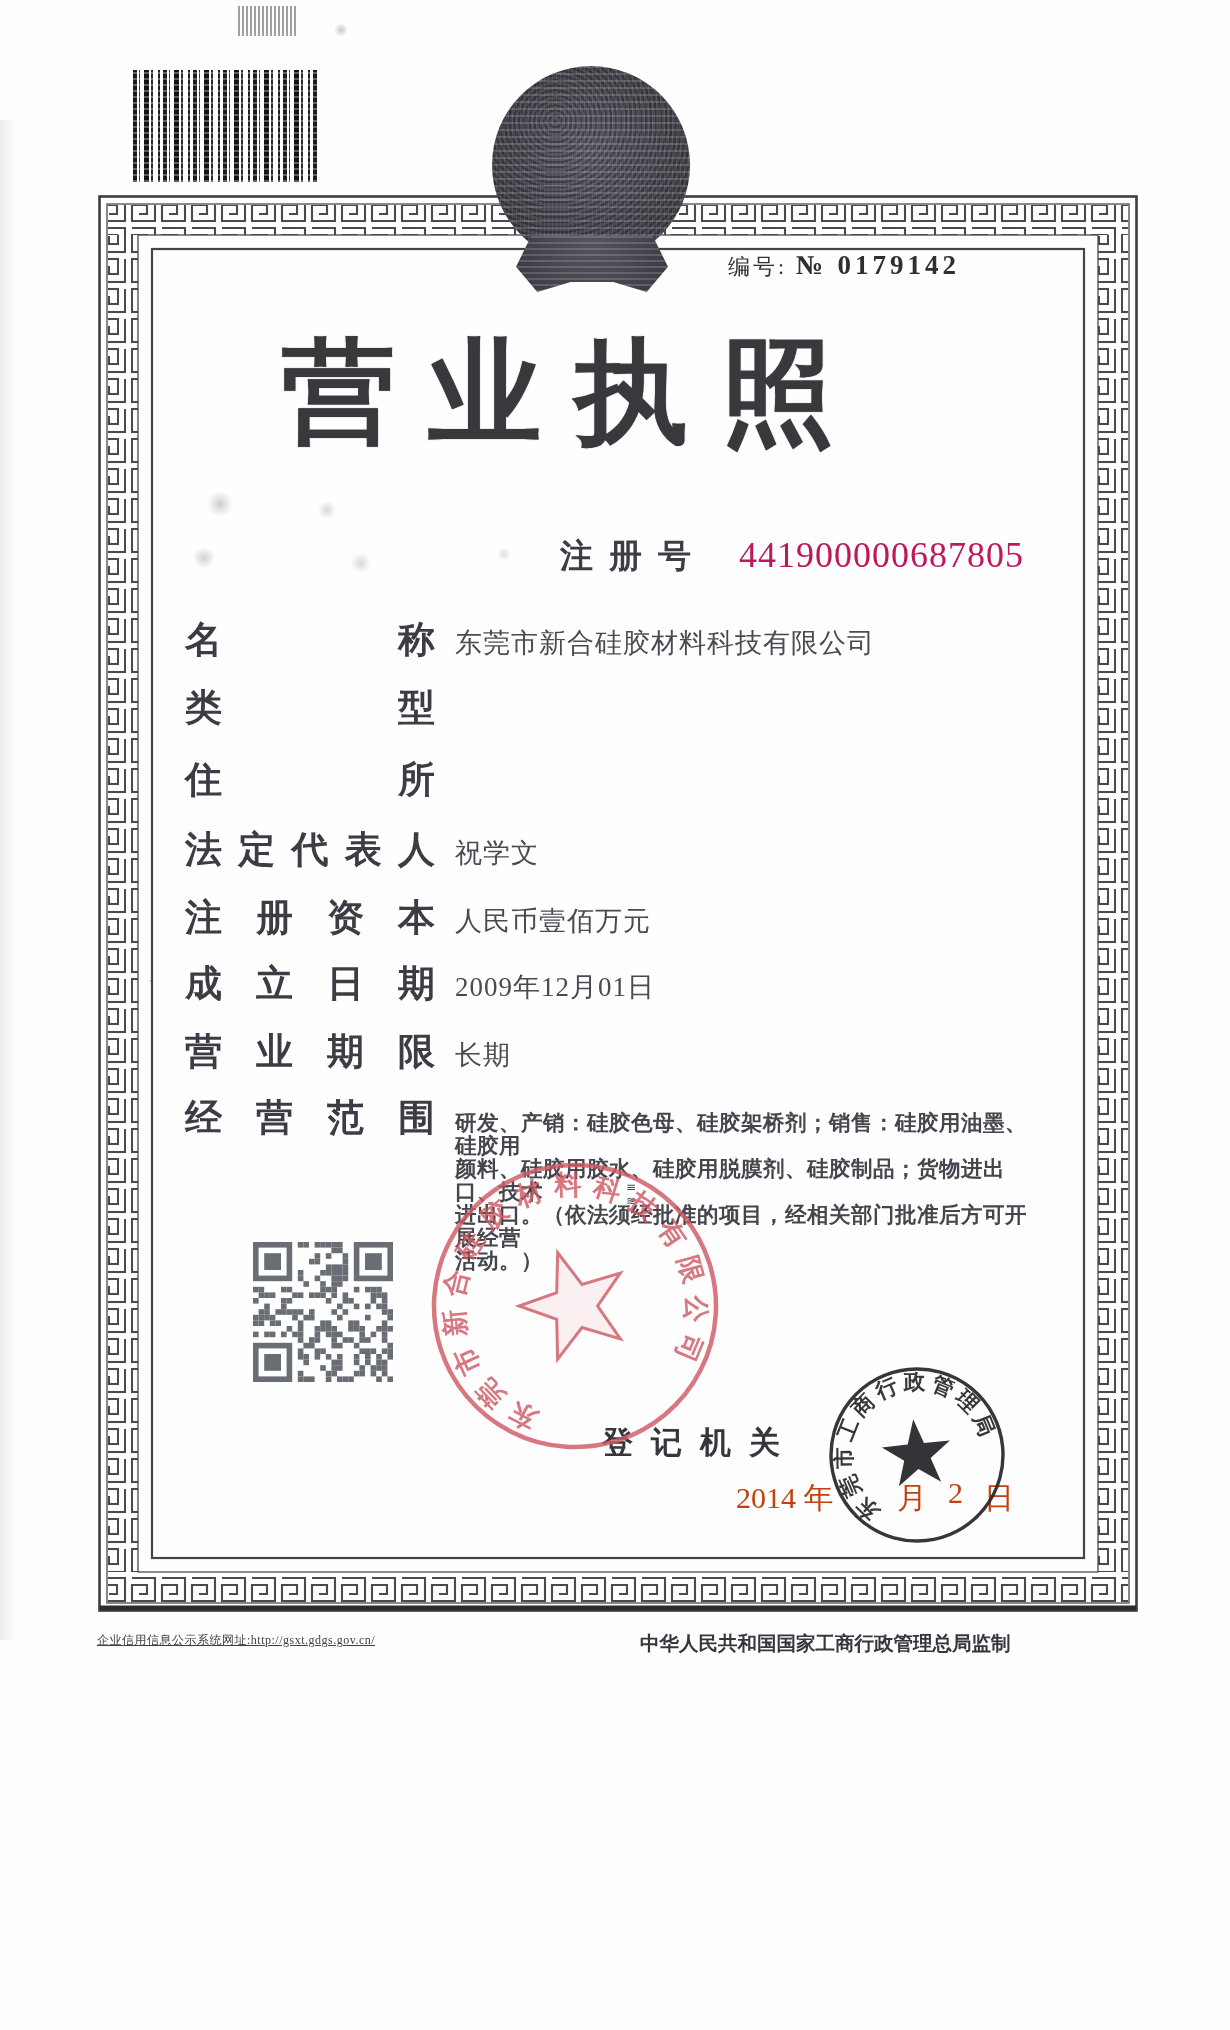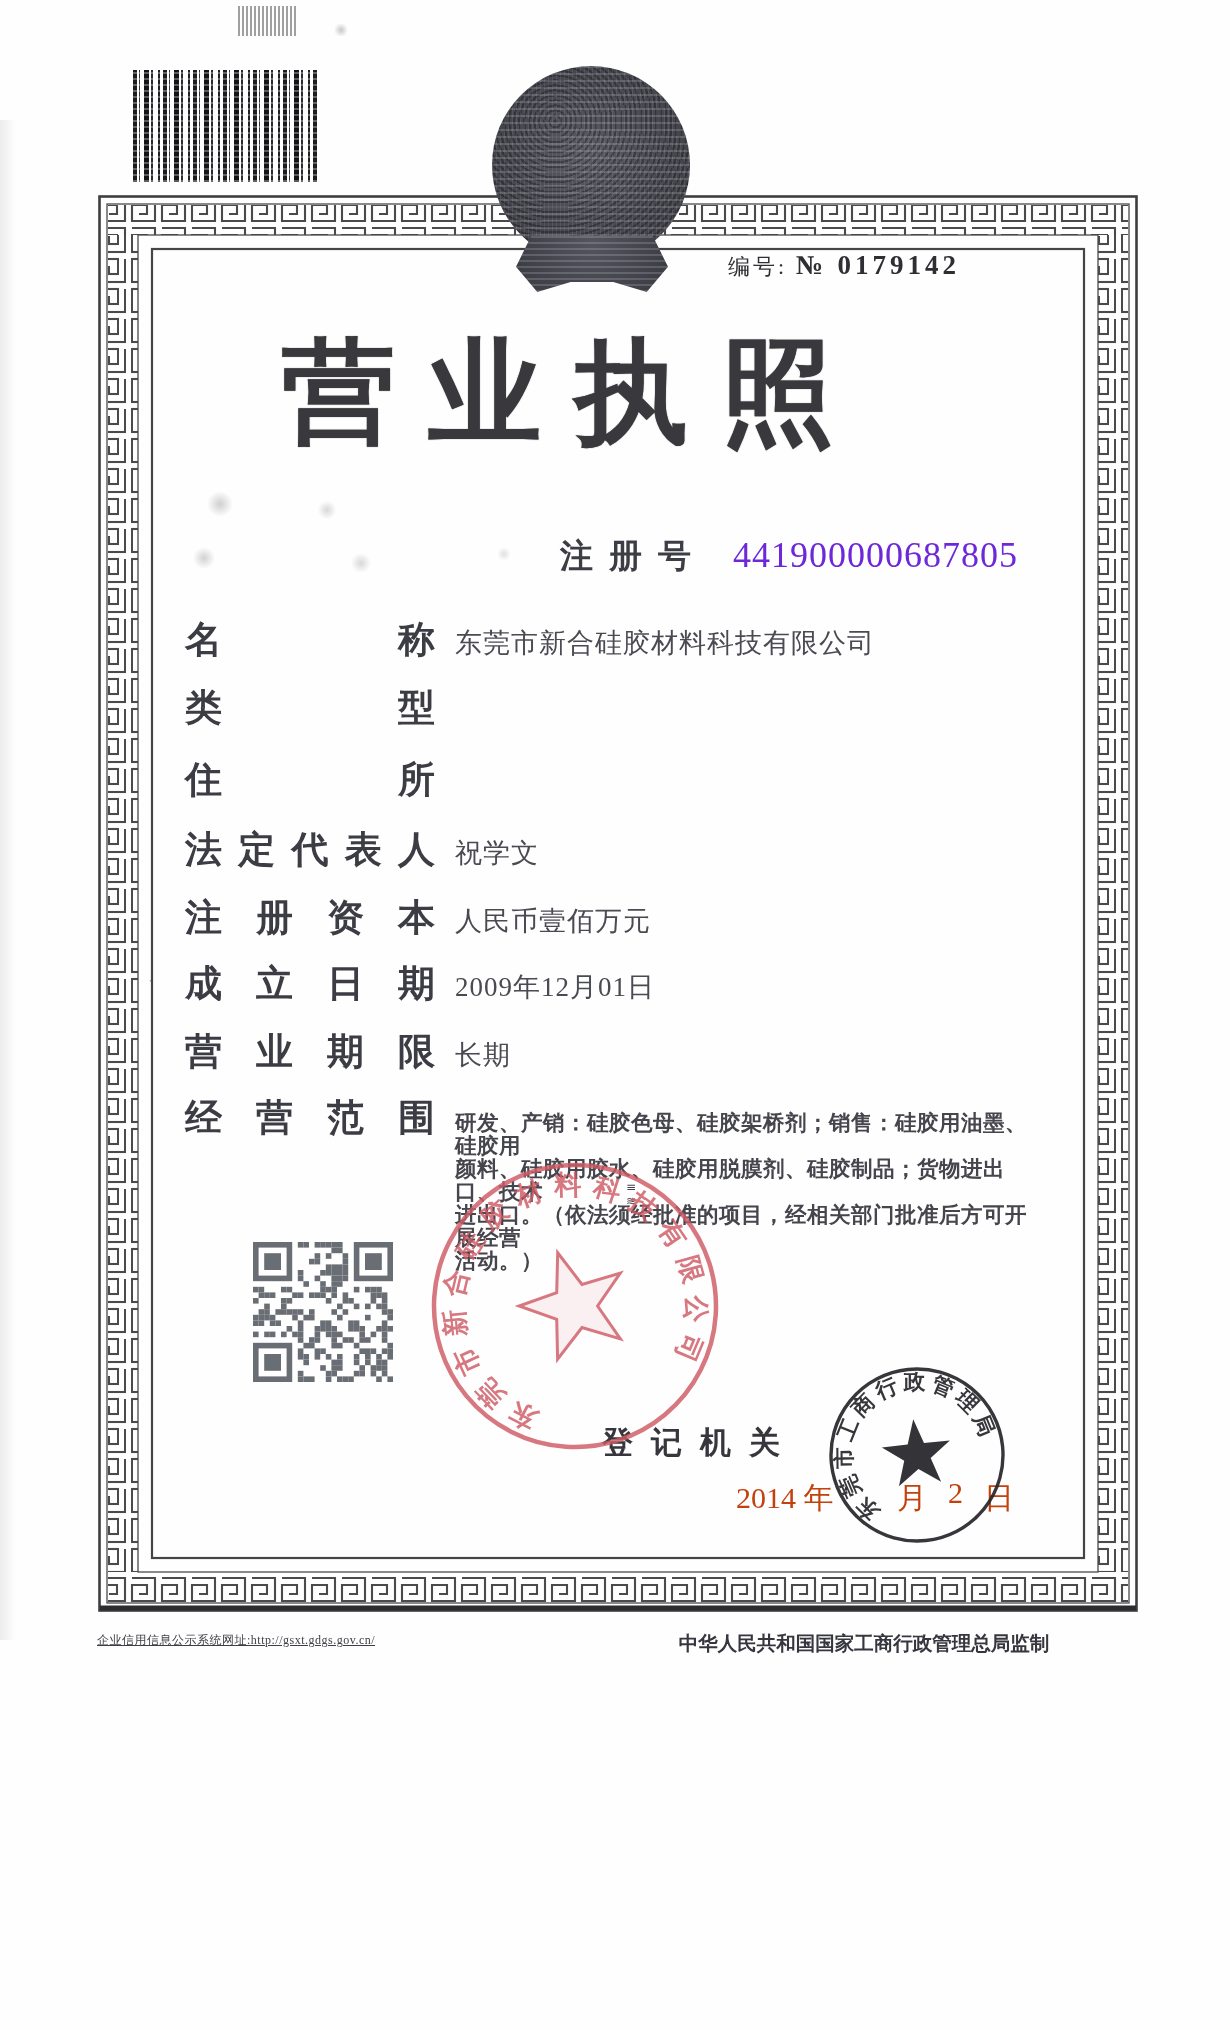--- a/index.html
+++ b/index.html
@@ -56,37 +56,37 @@
   .serial .no{font-size:27px;font-weight:700;letter-spacing:4px;font-family:"Liberation Serif",serif;}
   
   .title{
     position:absolute;left:282px;top:336px;width:552px;z-index:3;
     font-family:"Liberation Sans","DejaVu Sans",sans-serif;
     font-size:113px;font-weight:900;color:#39393d;line-height:1;
     text-shadow:0 0 1px #4a4a4a;
   }
   .spread{display:flex;justify-content:space-between;}
   
-  .regno{position:absolute;left:560px;top:534px;z-index:3;display:flex;align-items:baseline;}
+  .regno{position:absolute;left:560px;top:534px;z-index:3;display:flex;align-items:baseline;gap:32px;}
   .regno .lbl{font-size:33px;letter-spacing:16px;font-weight:600;color:#3d3d45;}
-  .regno .num{font-size:36px;margin-left:26px;letter-spacing:1px;color:#6d28d9;}
+  .regno .num{font-size:36px;letter-spacing:1px;color:#be185d;}
   
   .row{position:absolute;left:185px;z-index:3;display:flex;align-items:baseline;}
   .row .lbl{width:250px;flex:none;font-size:37px;font-weight:700;color:#3c3c44;line-height:1.1;}
   .row .val{margin-left:20px;font-size:27px;font-weight:500;color:#4a4a52;white-space:nowrap;letter-spacing:1px;}
   .scope-lines{margin-left:20px;width:575px;font-size:21.5px;font-weight:600;line-height:23px;color:#45454d;letter-spacing:.5px;}
   
   .company-seal{position:absolute;left:425px;top:1156px;z-index:5;opacity:.82;filter:blur(.3px);}
   .qr{position:absolute;left:253px;top:1242px;width:140px;height:140px;z-index:3;opacity:.85;}
   .registry-label{position:absolute;left:602px;top:1422px;z-index:3;font-size:31px;font-weight:600;letter-spacing:18px;color:#36363c;}
   .date-seg{position:absolute;z-index:3;font-size:30px;color:#c2410c;}
   .black-stamp{position:absolute;left:822px;top:1360px;z-index:6;opacity:.92;}
   
   .footer-left{position:absolute;left:97px;top:1632px;z-index:3;font-size:12px;color:#3e3e46;letter-spacing:.5px;text-decoration:underline;}
-  .footer-right{position:absolute;left:640px;top:1630px;width:448px;z-index:3;font-size:19.5px;font-weight:700;color:#36363e;text-align:center;}
+  .footer-right{position:absolute;left:640px;top:1630px;width:448px;z-index:3;font-size:19.5px;font-weight:700;color:#36363e;text-align:left;}
 </style>
 </head>
 <body>
 
 <div class="page">
 
   <div class="edge-shade"></div>
   <div class="artifact smudge" style="left:238px;top:6px;width:60px;height:30px;"></div>
   <div class="artifact spot" style="left:333px;top:24px;width:16px;height:12px;opacity:.4;"></div>
   <div class="artifact spot" style="left:208px;top:490px;width:24px;height:28px;opacity:.35;"></div>

